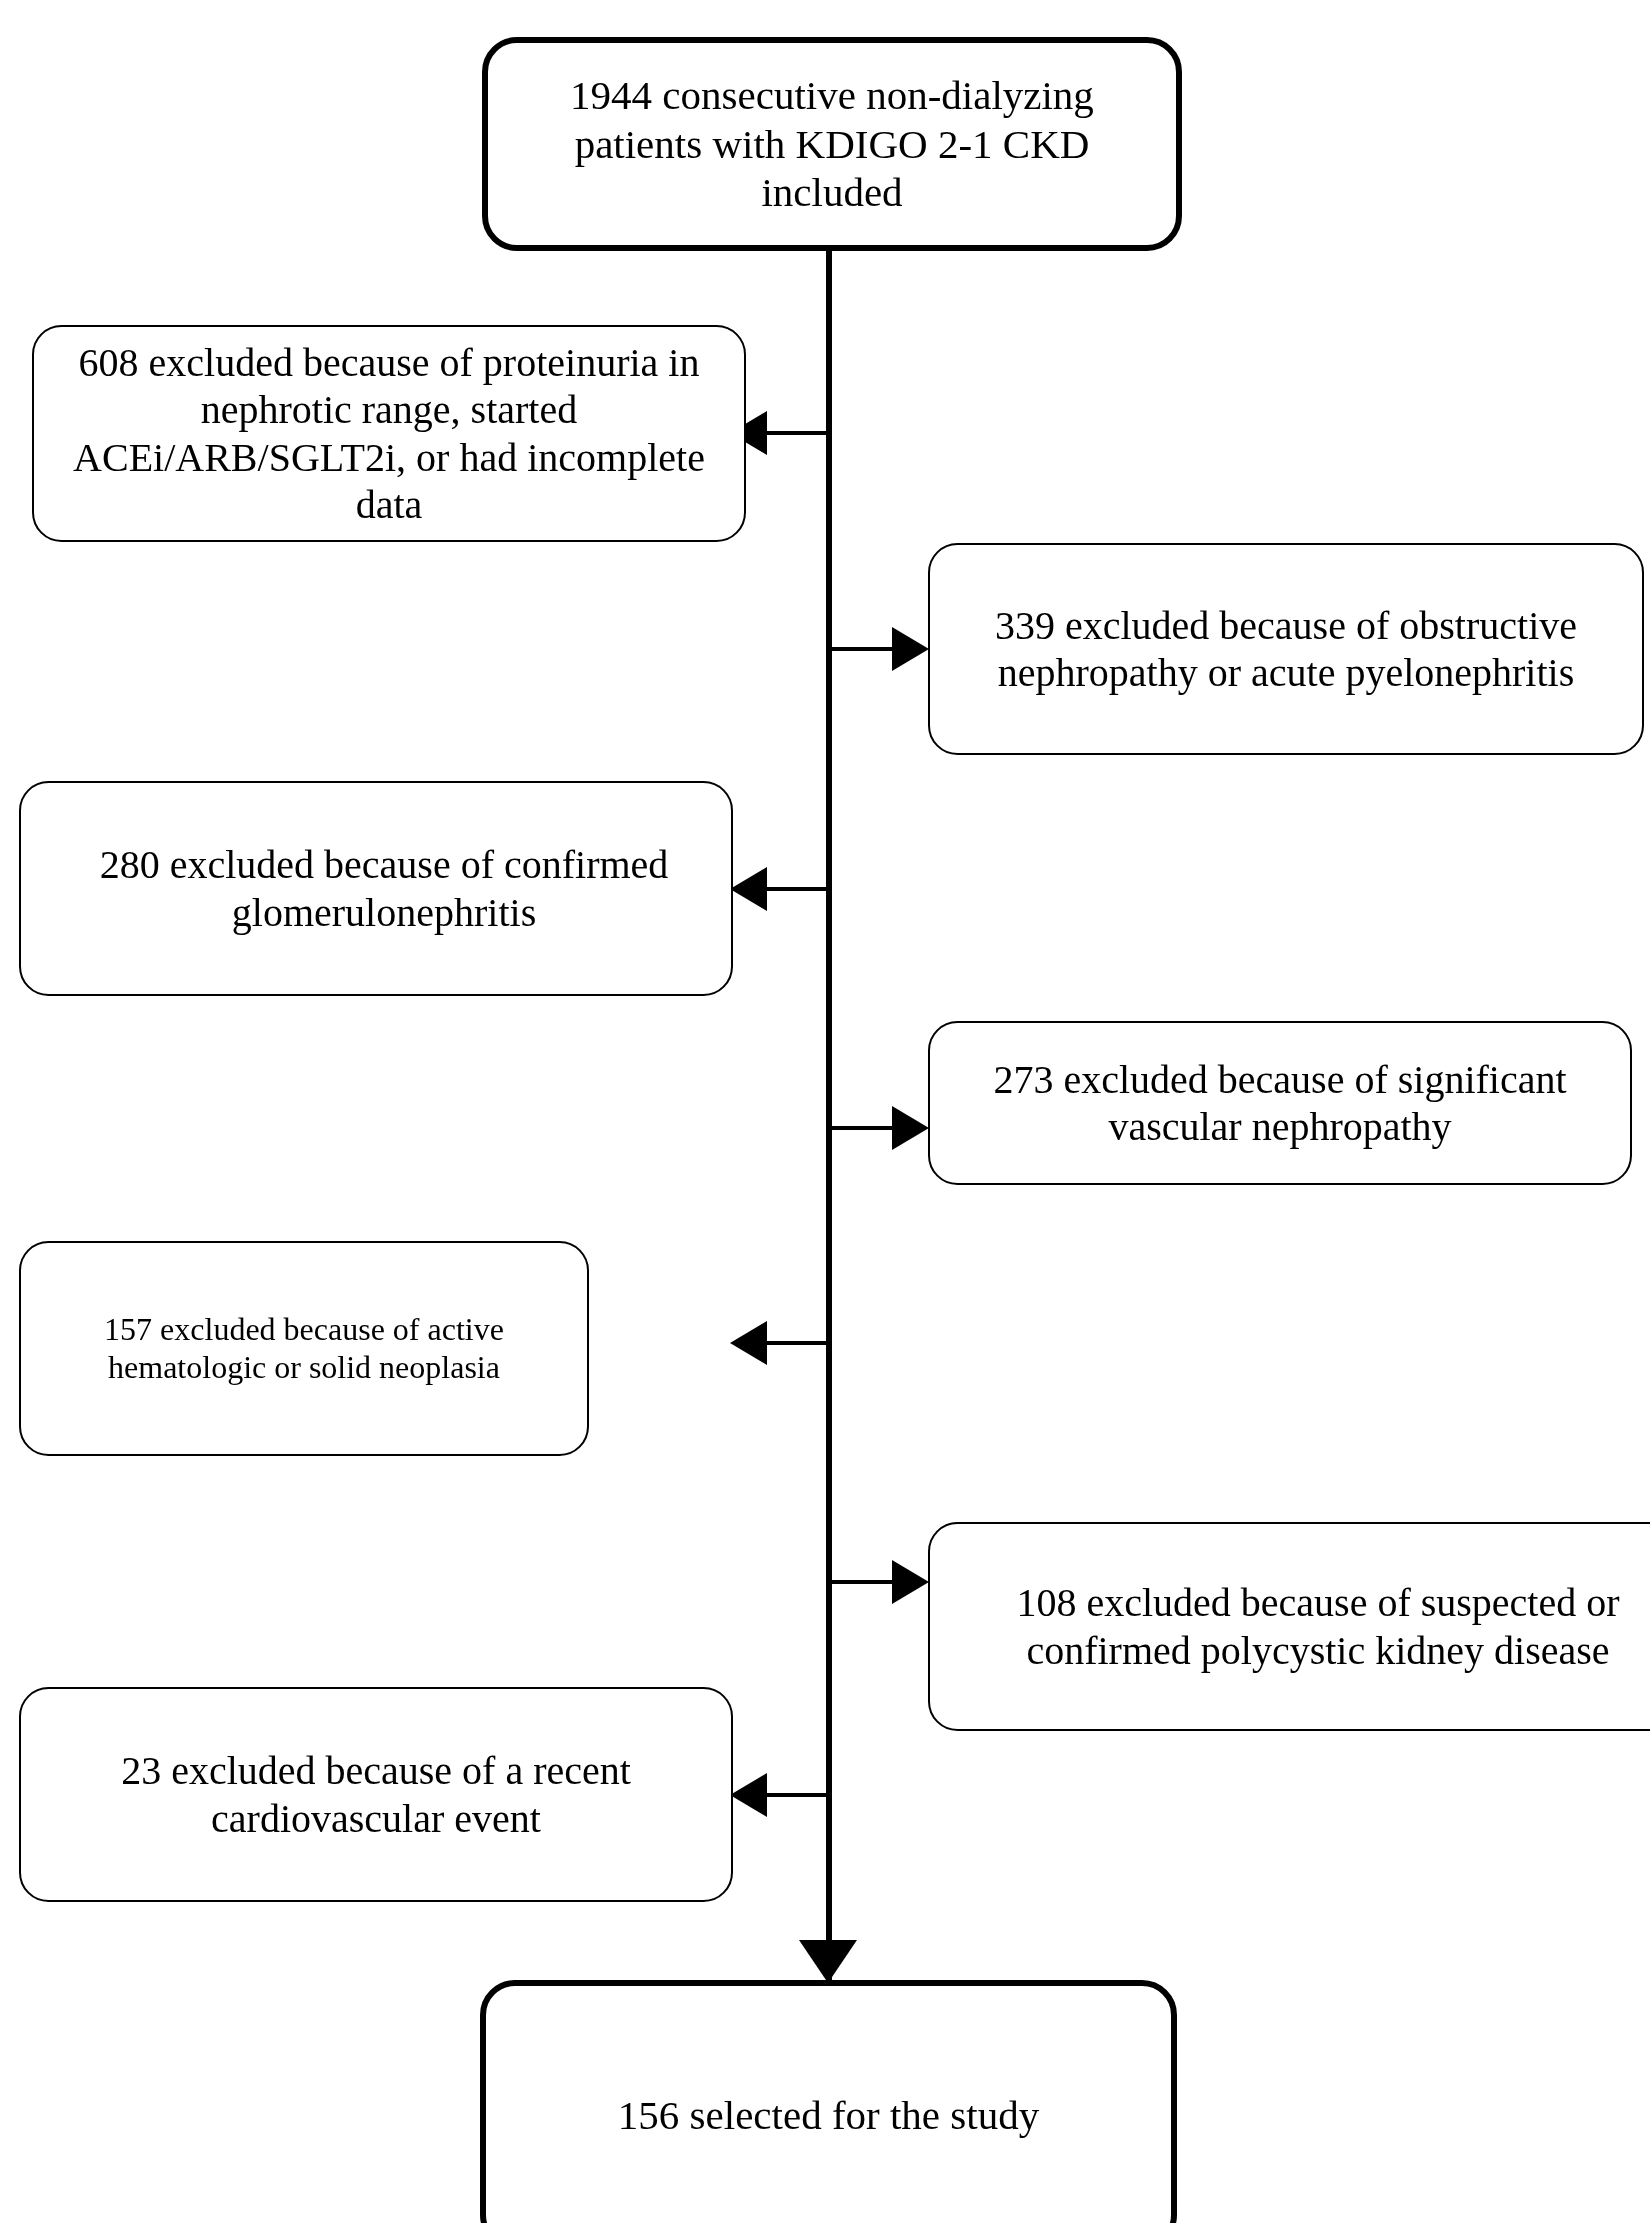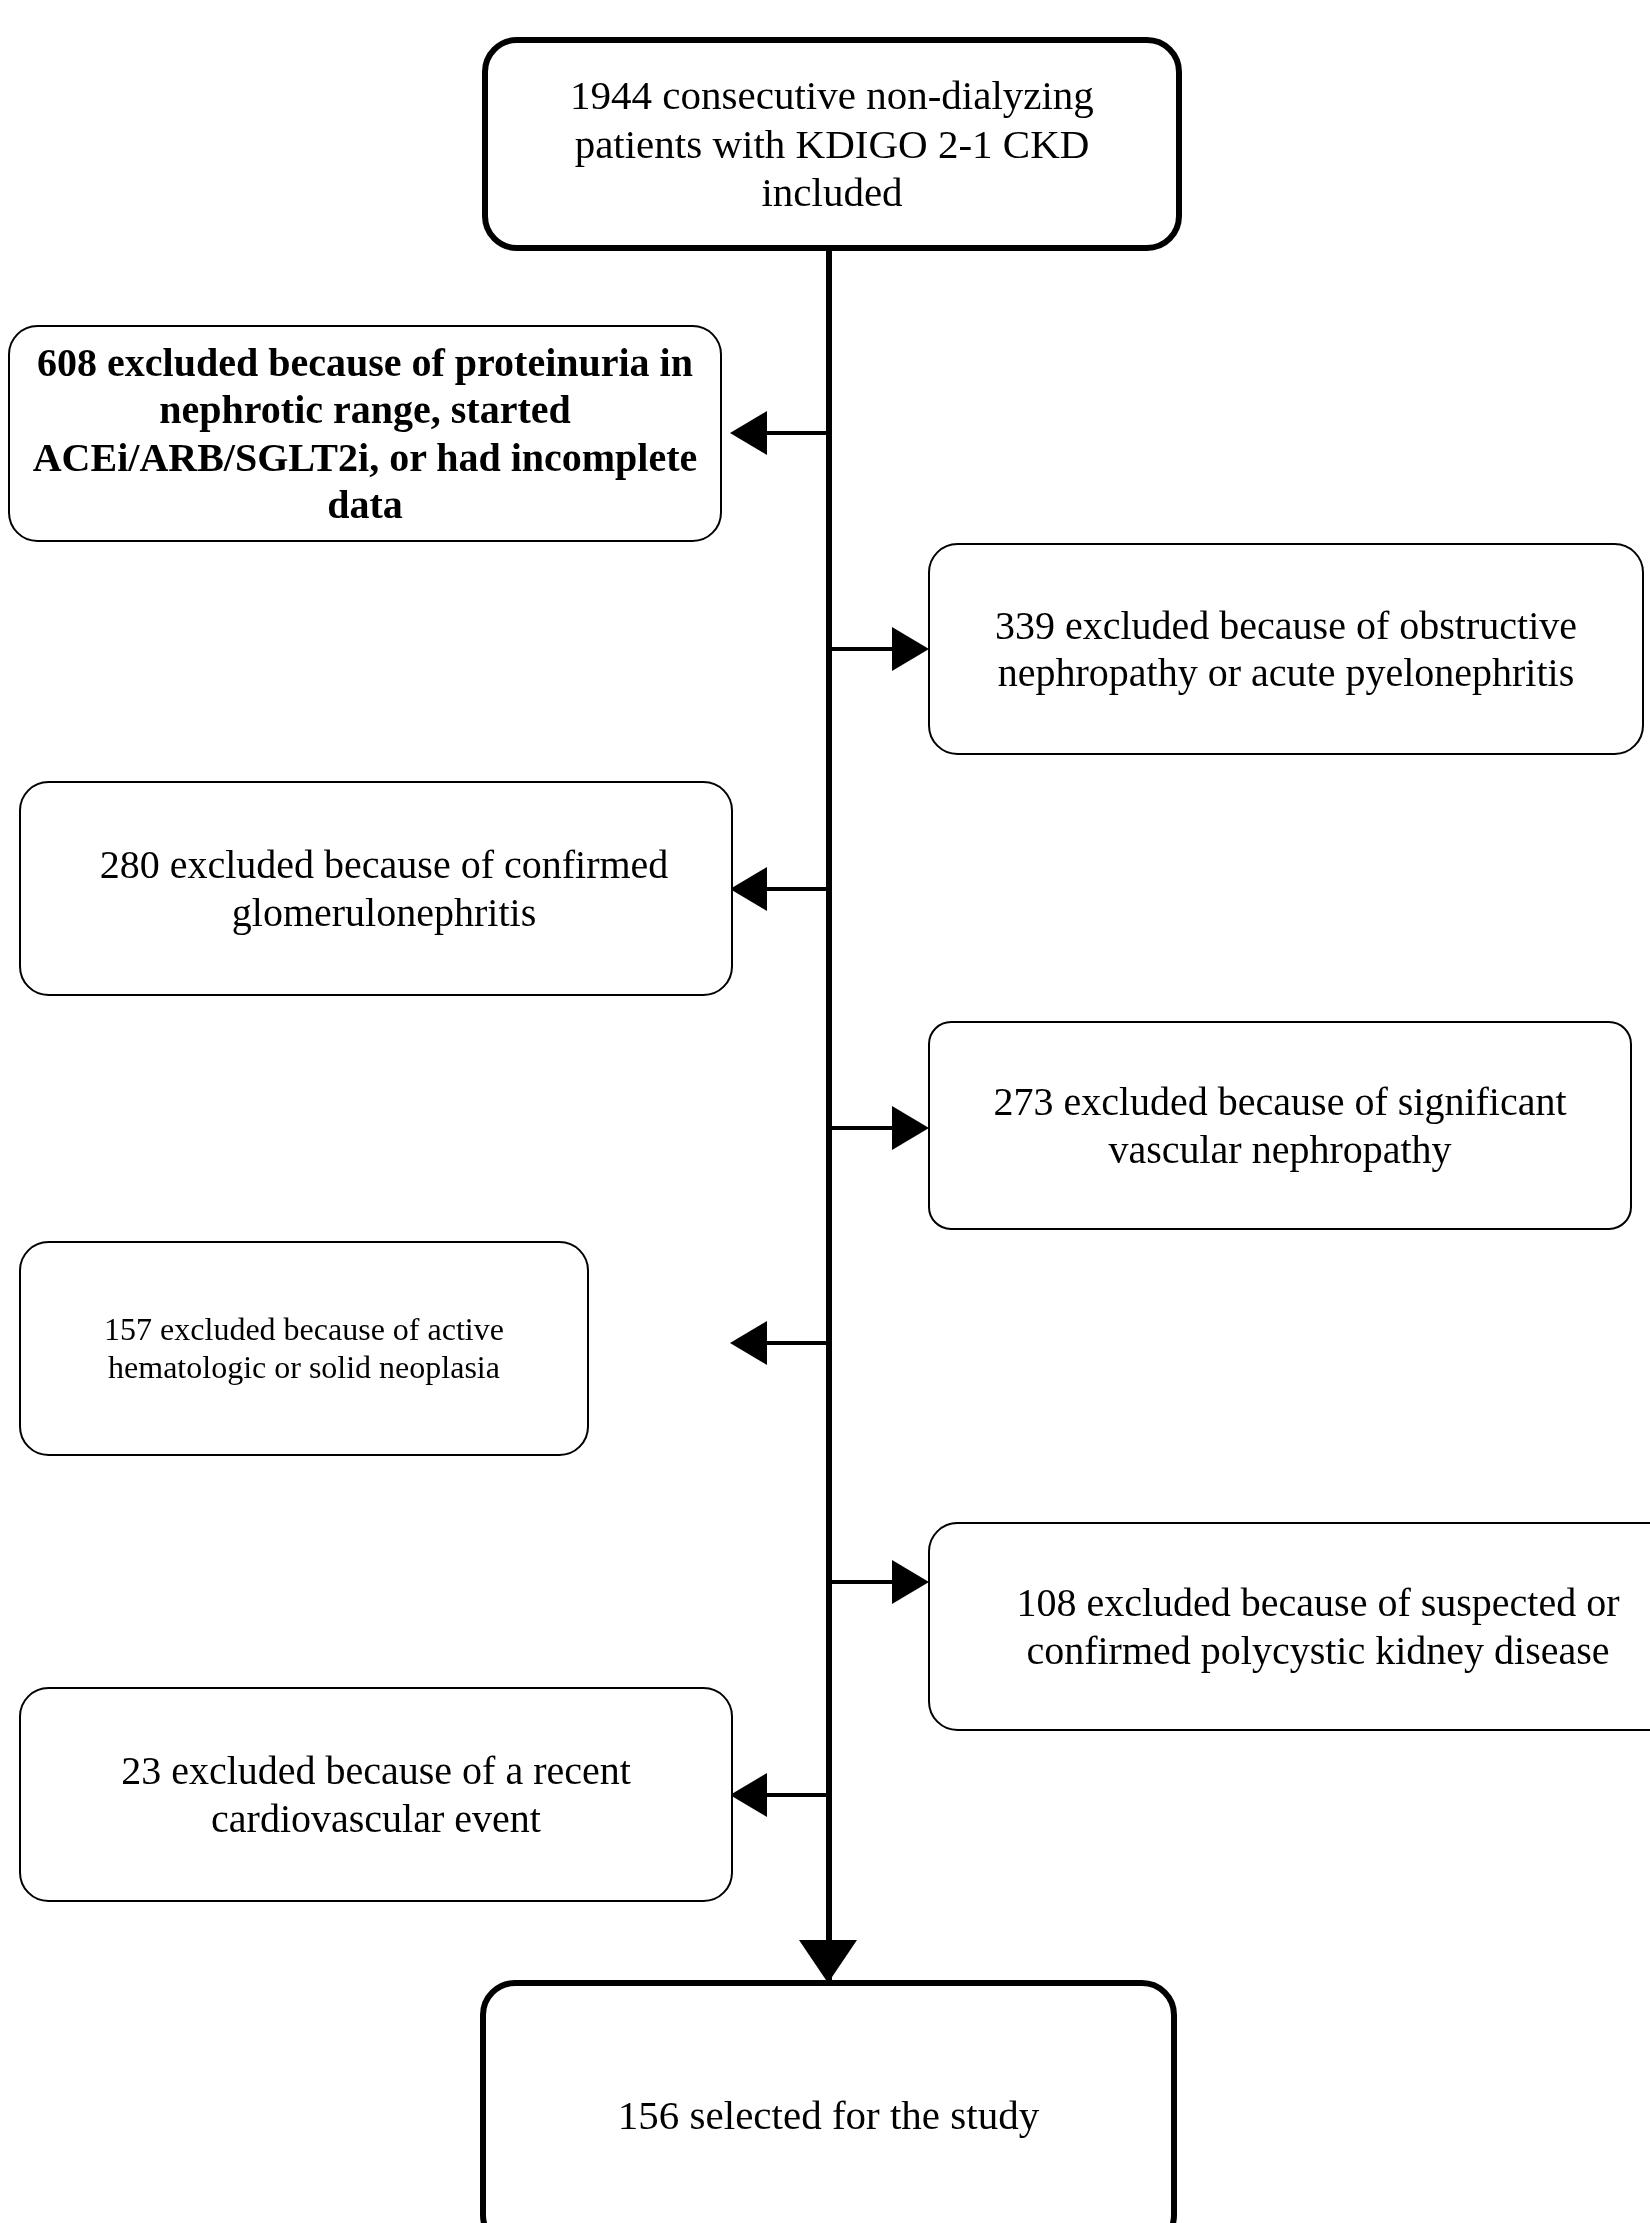--- a/index.html
+++ b/index.html
@@ -40,27 +40,27 @@
   }
   
   .node.terminal {
     border-width: 6px;
     border-radius: 35px;
   }
   
   #node-start   { left: 482px;  top: 37px;   width: 700px; height: 214px; font-size: 41px; }
   #node-end     { left: 480px;  top: 1980px; width: 697px; height: 270px; font-size: 41px; }
 
-  #node-excl-1  { left: 8px;   top: 325px;  width: 714px; height: 217px; font-size: 40px; font-weight: bold; }
+  #node-excl-1  { left: 32px;   top: 325px;  width: 714px; height: 217px; font-size: 40px; }
   #node-excl-3  { left: 19px;   top: 781px;  width: 714px; height: 215px; font-size: 40px; padding-left: 16px; }
   #node-excl-5  { left: 19px;   top: 1241px; width: 570px; height: 215px; font-size: 32px; }
   #node-excl-7  { left: 19px;   top: 1687px; width: 714px; height: 215px; font-size: 40px; }
 
   #node-excl-2  { left: 928px; top: 543px;  width: 716px; height: 212px; font-size: 40px; }
-  #node-excl-4  { left: 928px; top: 1021px; width: 704px; height: 209px; font-size: 40px; border-radius: 23px; }
+  #node-excl-4  { left: 928px; top: 1021px; width: 704px; height: 164px; font-size: 40px; }
   #node-excl-6  { left: 928px; top: 1474px; width: 780px; height: 209px; font-size: 40px; margin-top: 48px; }
 
   
   #spine {
     position: absolute;
     left: 826px;
     top: 245px;
     width: 6px;
     height: 1736px;
     background: #000000;

